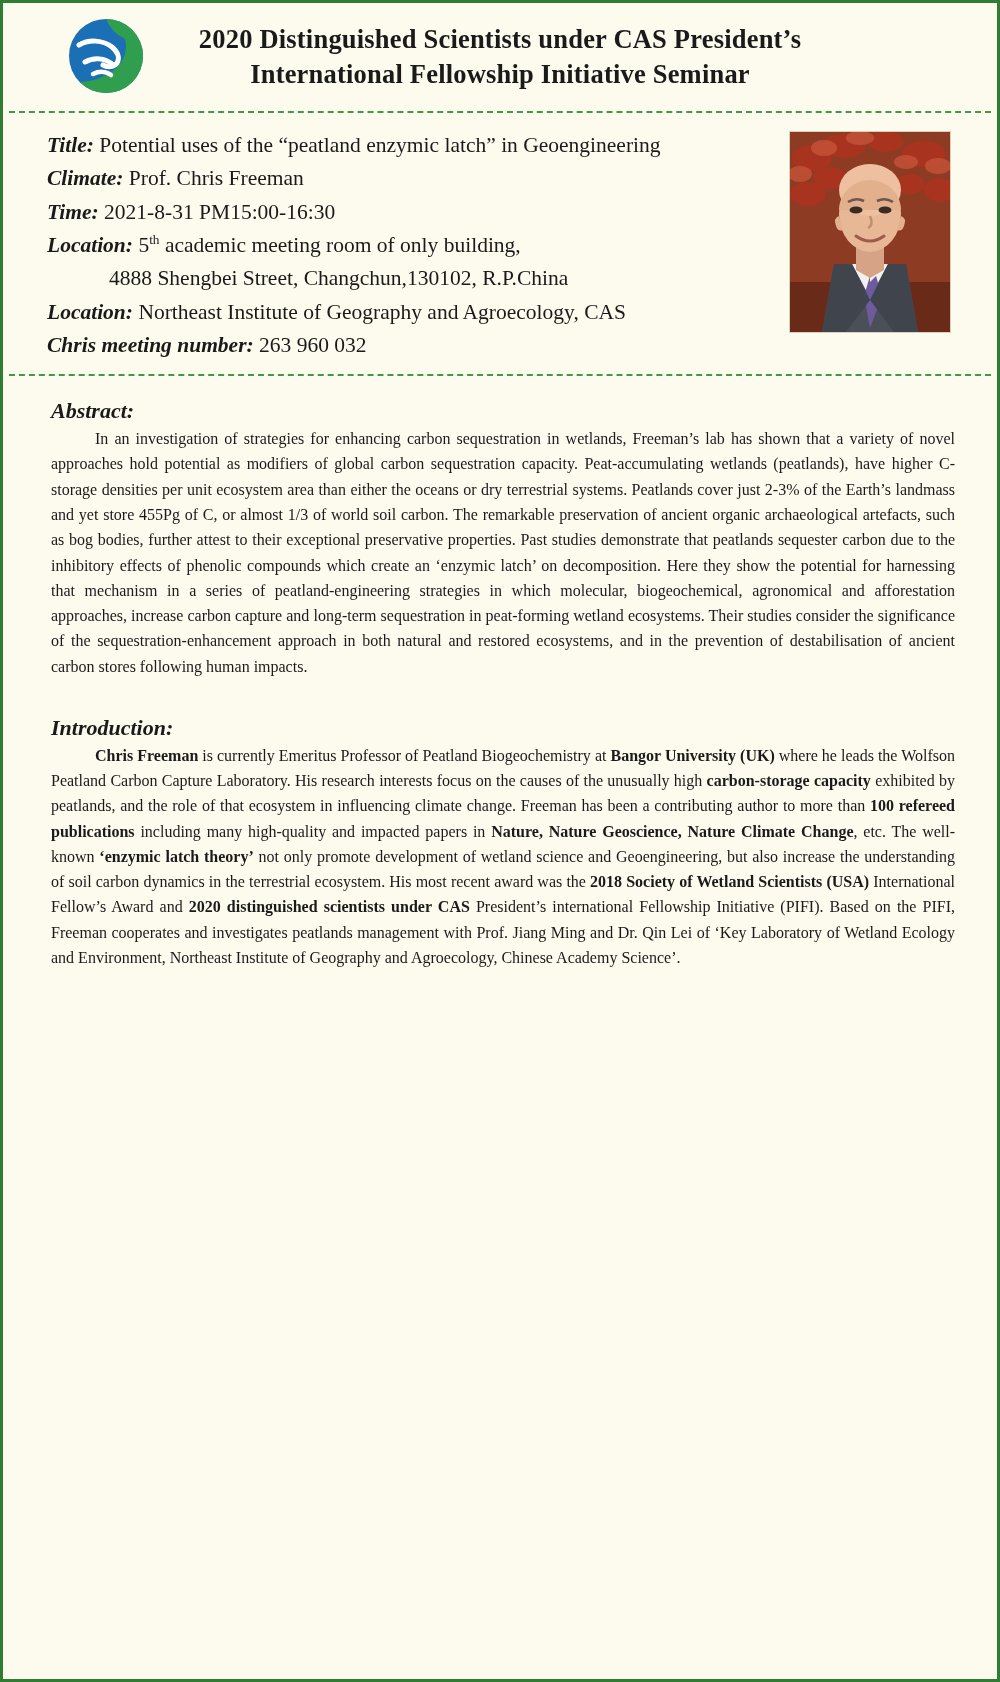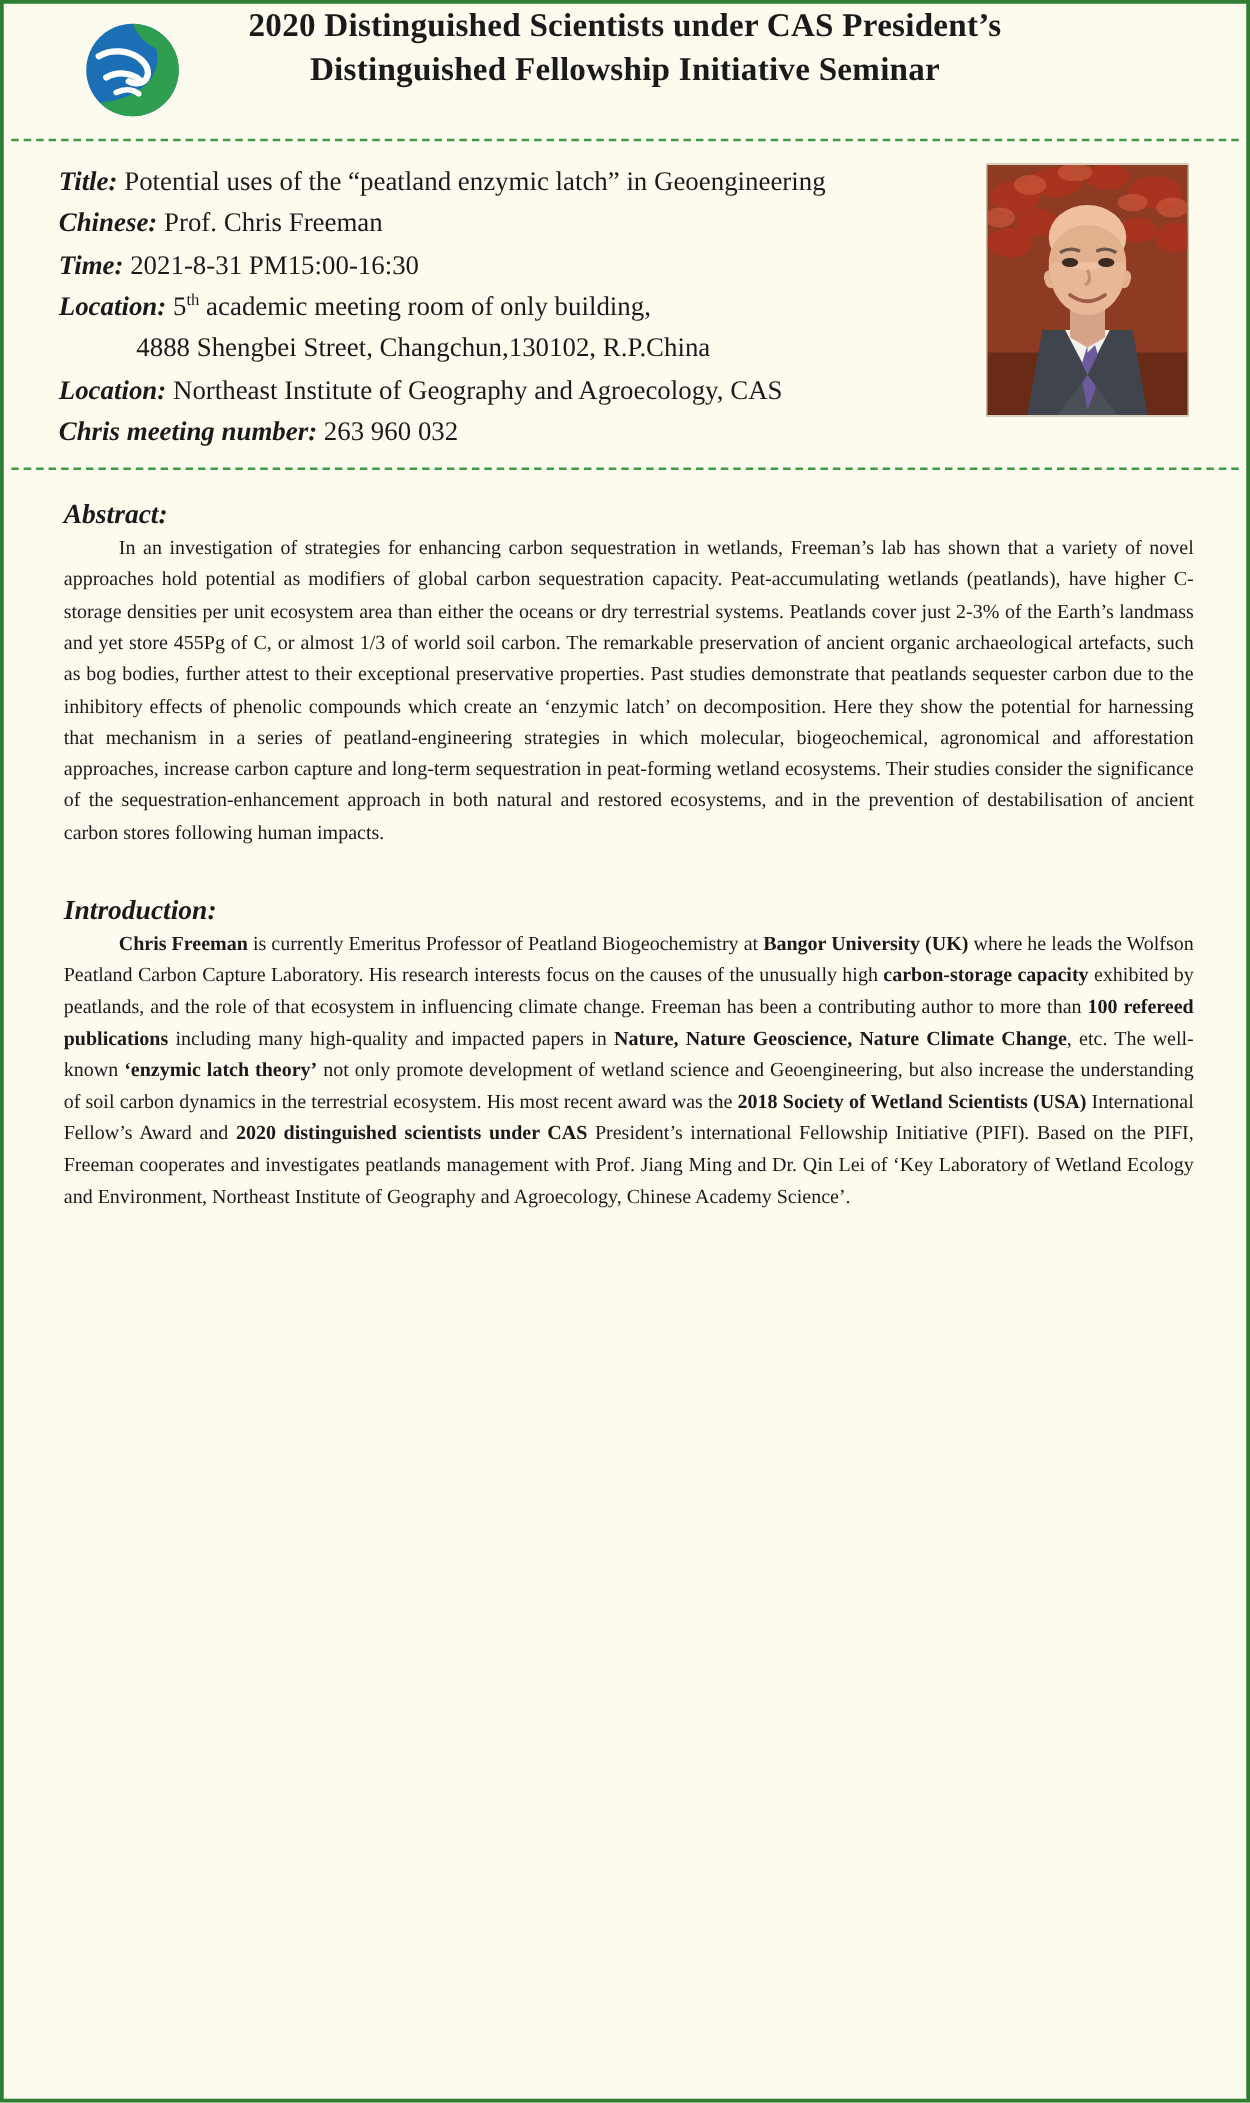--- a/index.html
+++ b/index.html
@@ -21,21 +21,21 @@
     box-sizing: border-box;
     border: 3px solid #2e7d32;
     background: #fdfaee;
   }
 
   
   .header {
     position: relative;
     height: 108px;
     display: flex;
-    align-items: flex-start;
+    align-items: center;
     justify-content: center;
   }
   .logo {
     position: absolute;
     left: 62px;
     top: 12px;
     width: 82px;
     height: 82px;
   }
   .header-title {
@@ -120,35 +120,35 @@
       <svg width="82" height="82" viewBox="0 0 82 82">
         <circle cx="41" cy="41" r="37" fill="#1a6fb5"></circle>
         <path d="M41 4a37 37 0 0 1 0 74 37 37 0 0 1-26-11 60 60 0 0 0 34-12c10-8 14-20 11-31a37 37 0 0 1-19-20z" fill="#2f9e4f"></path>
         <path d="M14 30c10-6 24-5 33 2 6 5 8 11 5 16-3 4-9 5-14 2" fill="none" stroke="#ffffff" stroke-width="5" stroke-linecap="round"></path>
         <path d="M20 47c9-5 20-4 27 2" fill="none" stroke="#ffffff" stroke-width="5" stroke-linecap="round"></path>
         <path d="M28 59c6-3 13-3 18 1" fill="none" stroke="#ffffff" stroke-width="4.5" stroke-linecap="round"></path>
       </svg>
     </div>
     <div class="header-title">
       <span>2020 Distinguished Scientists under CAS President’s</span>
-      <span class="line2">Distinguished Fellowship Initiative Seminar</span>
+      <span class="line2">International Fellowship Initiative Seminar</span>
     </div>
   </div>
 
   <div class="divider"></div>
 
   <div class="info">
 
     <div class="info-line">
       <span class="lbl">Title:</span>
       <span>Potential uses of the “peatland enzymic latch” in Geoengineering</span>
     </div>
 
     <div class="info-line">
-      <span class="lbl">Chinese:</span>
+      <span class="lbl">Climate:</span>
       <span>Prof. Chris Freeman</span>
     </div>
 
     <div class="info-line">
       <span class="lbl">Time:</span>
       <span>2021-8-31 PM15:00-16:30</span>
     </div>
 
     <div class="info-line">
       <span class="lbl">Location:</span>

